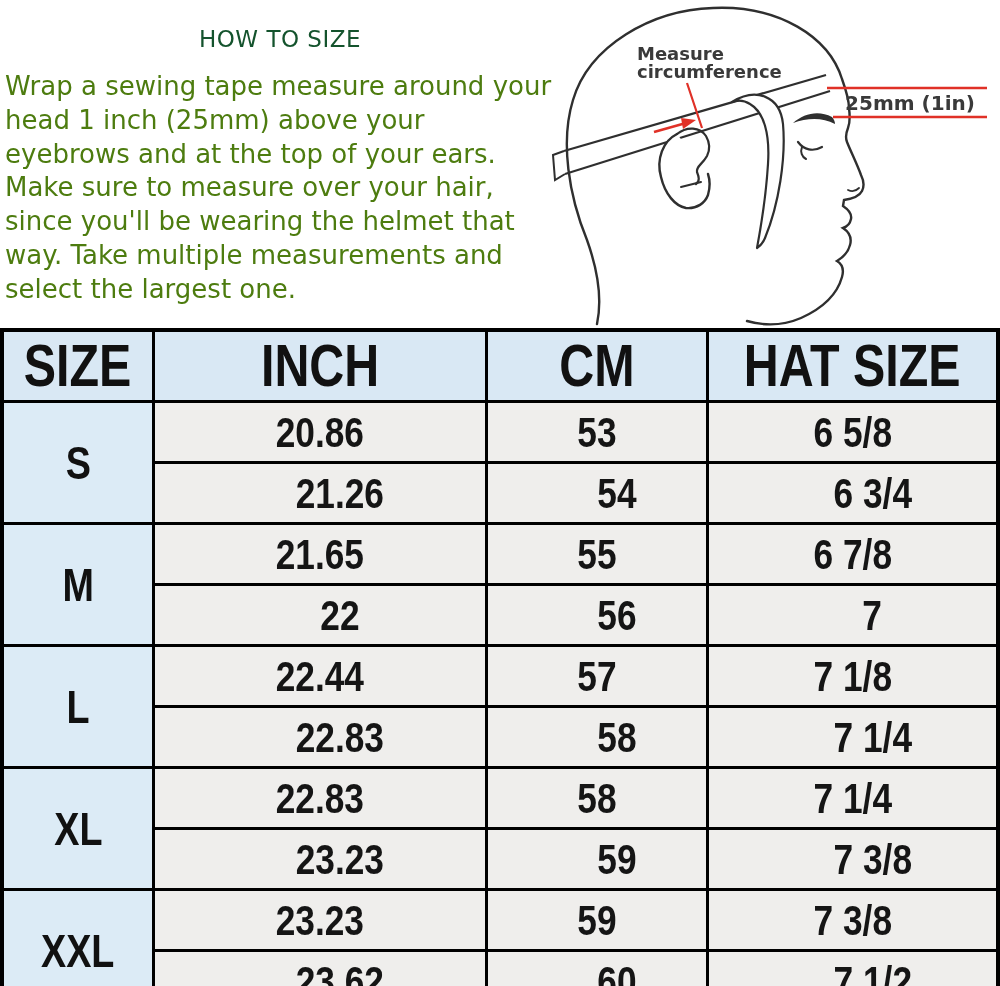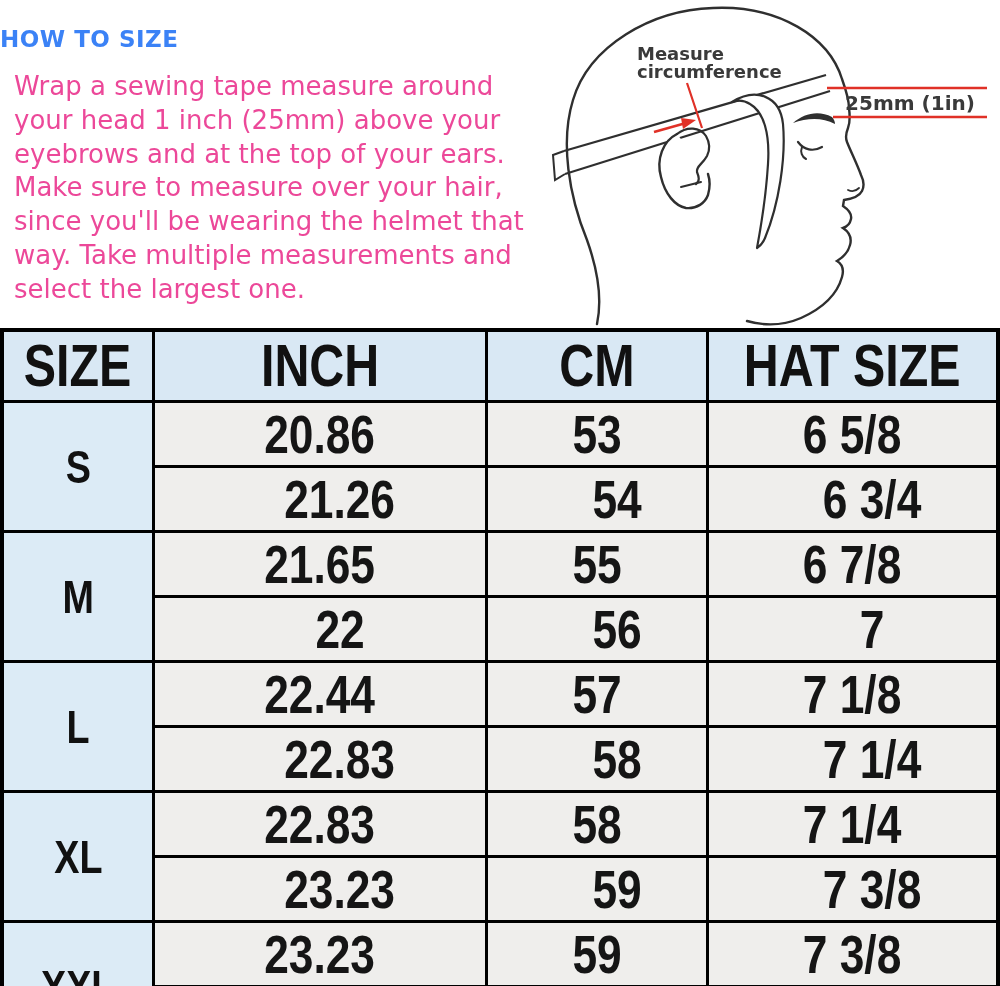--- a/index.html
+++ b/index.html
@@ -4,25 +4,25 @@
 <style>
   html,body{margin:0;padding:0;background:#ffffff;}
   .page{
     width:1000px;height:986px;overflow:hidden;position:relative;
     background:#ffffff;font-family:"DejaVu Sans", sans-serif;color:#1d1d1d;
   }
   
   .top-section{position:relative;height:328px;}
   .instructions{position:absolute;left:0;top:0;width:560px;}
   .howto-title{
-    margin:26px 0 18px 0;font-size:23px;font-weight:bold;
-    letter-spacing:.5px;color:#3b82f6;
+    margin:26px 0 18px 0;text-align:center;font-size:23px;font-weight:normal;
+    letter-spacing:.5px;color:#14532d;
   }
   .howto-body{
-    margin:0;padding:0 6px 0 14px;font-size:26px;line-height:1.3;color:#ec4899;
+    margin:0;padding:0 6px 0 5px;font-size:26px;line-height:1.3;color:#4d7c0f;
   }
   .diagram{position:absolute;right:10px;top:0;width:440px;height:328px;}
   .diagram svg{display:block;}
   .svg-callout{font-family:"DejaVu Sans", sans-serif;font-size:18px;font-weight:bold;fill:#3a3a3a;}
   .svg-dim{font-family:"DejaVu Sans", sans-serif;font-size:20px;font-weight:bold;fill:#3a3a3a;}
   
   .size-table{
     width:1000px;border-collapse:collapse;table-layout:fixed;
     font-family:"Liberation Sans", sans-serif;font-weight:bold;
     border:4px solid var(--border,#000);
@@ -35,21 +35,21 @@
     background:var(--header-bg,#d9e8f4);border:3px solid var(--border,#000);
     height:59px;font-size:59px;color:#111;text-align:center;vertical-align:middle;padding:0;
   }
   .size-table td{text-align:center;vertical-align:middle;padding:0;}
   .size-table td.size-cell{
     background:var(--size-col-bg,#dcebf6);border:3px solid var(--border,#000);
     font-size:46px;color:#111;
   }
   .size-table td.val-cell{
     background:var(--row-bg,#efeeec);border:3px solid var(--border,#000);
-    height:58px;font-size:54px;color:#151515;margin-top:36px;
+    height:58px;font-size:43px;color:#151515;margin-top:36px;
   }
   .size-table tr.inner-row td.val-cell{border-top:2px solid var(--inner-divider,#4d4d4d);padding-left:40px;}
   .cond{display:inline-block;transform:scaleX(.82);transform-origin:center;white-space:nowrap;}
 </style>
 </head>
 <body>
 
 <div class="page">
 
   <div class="top-section">

